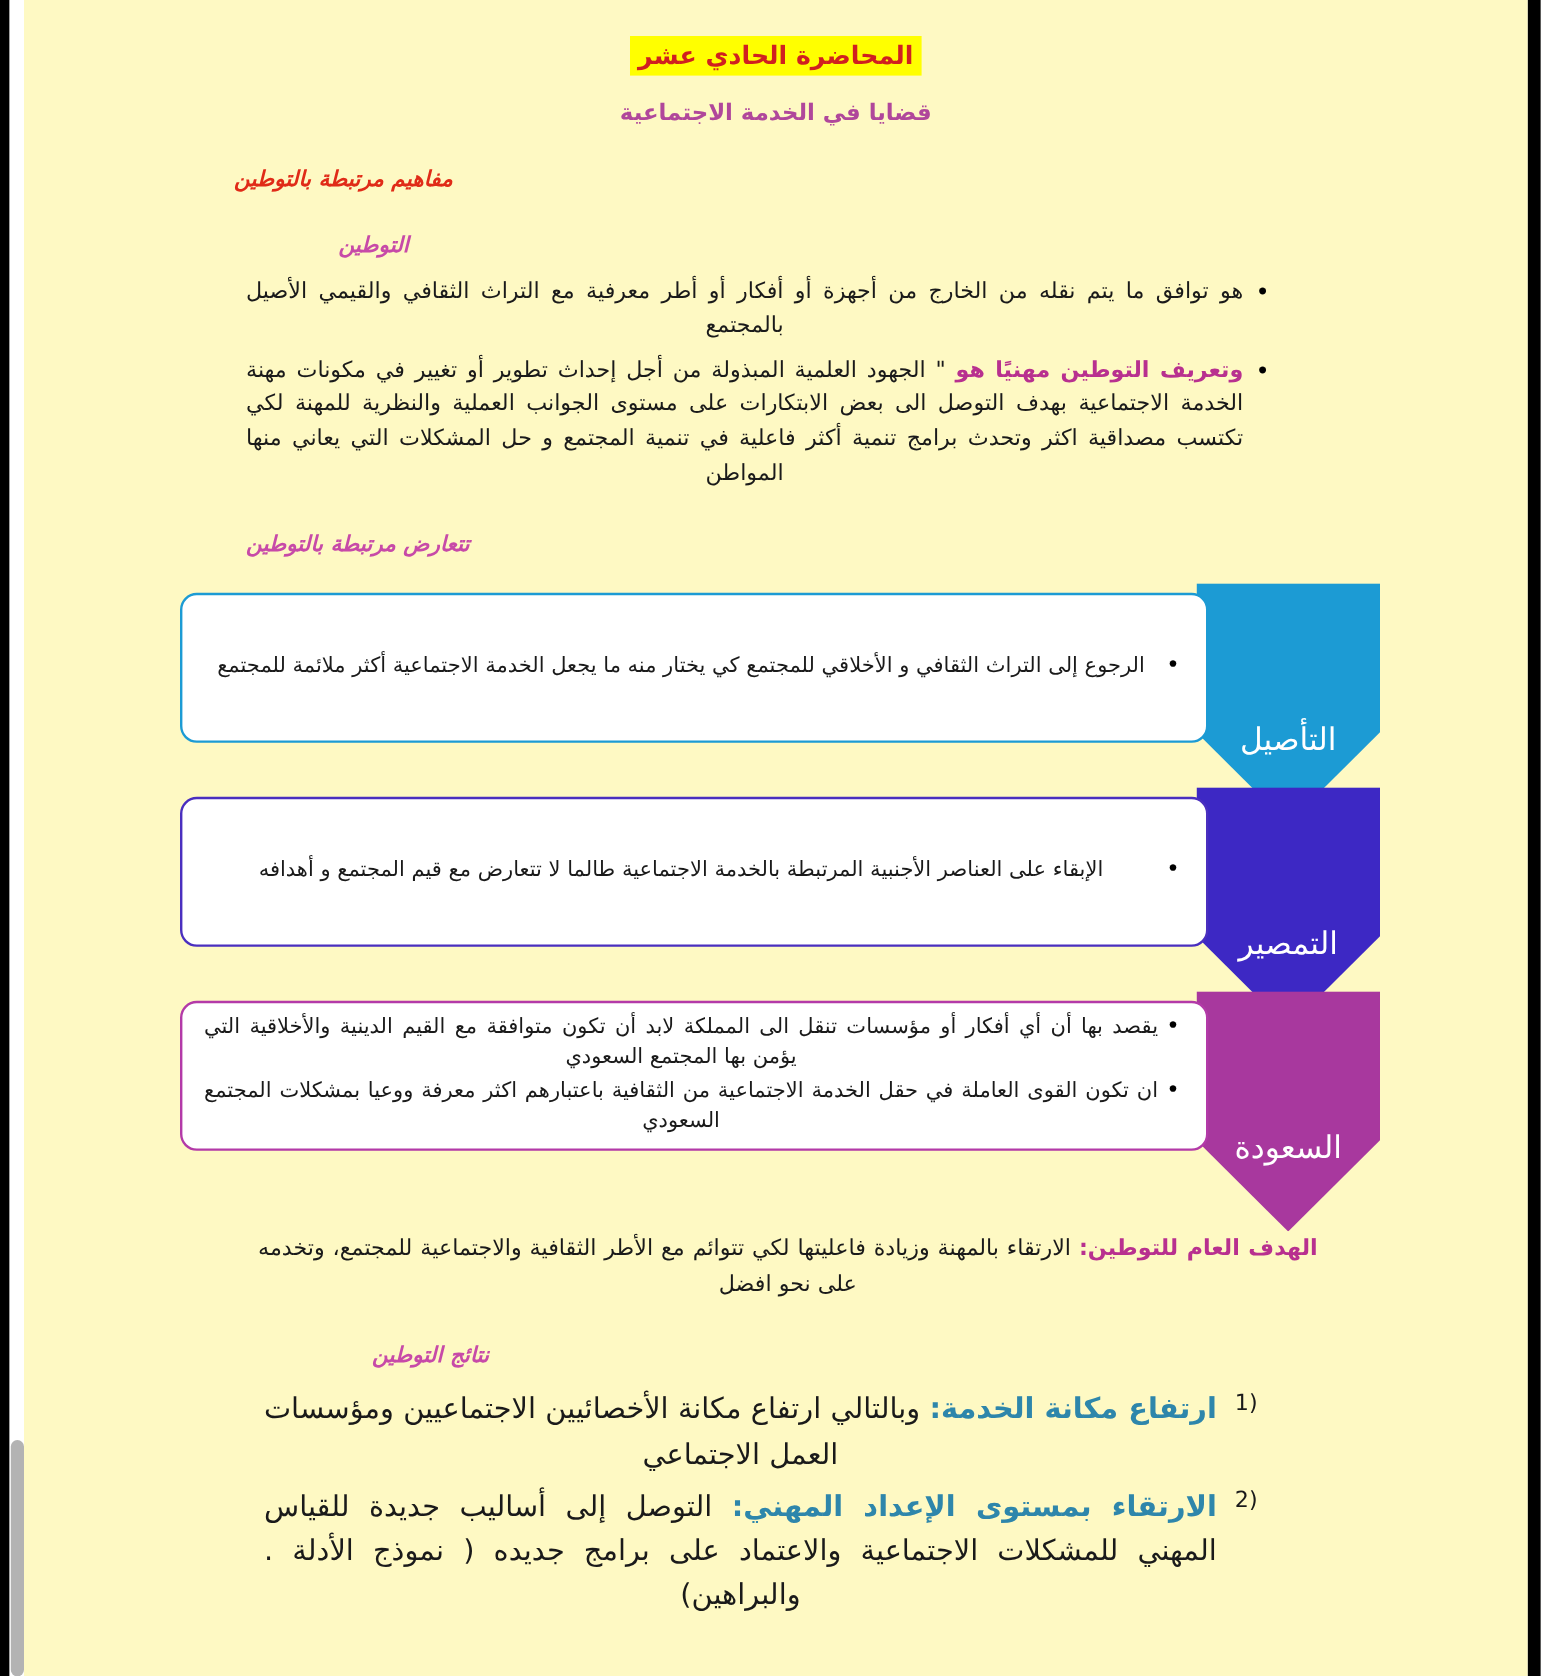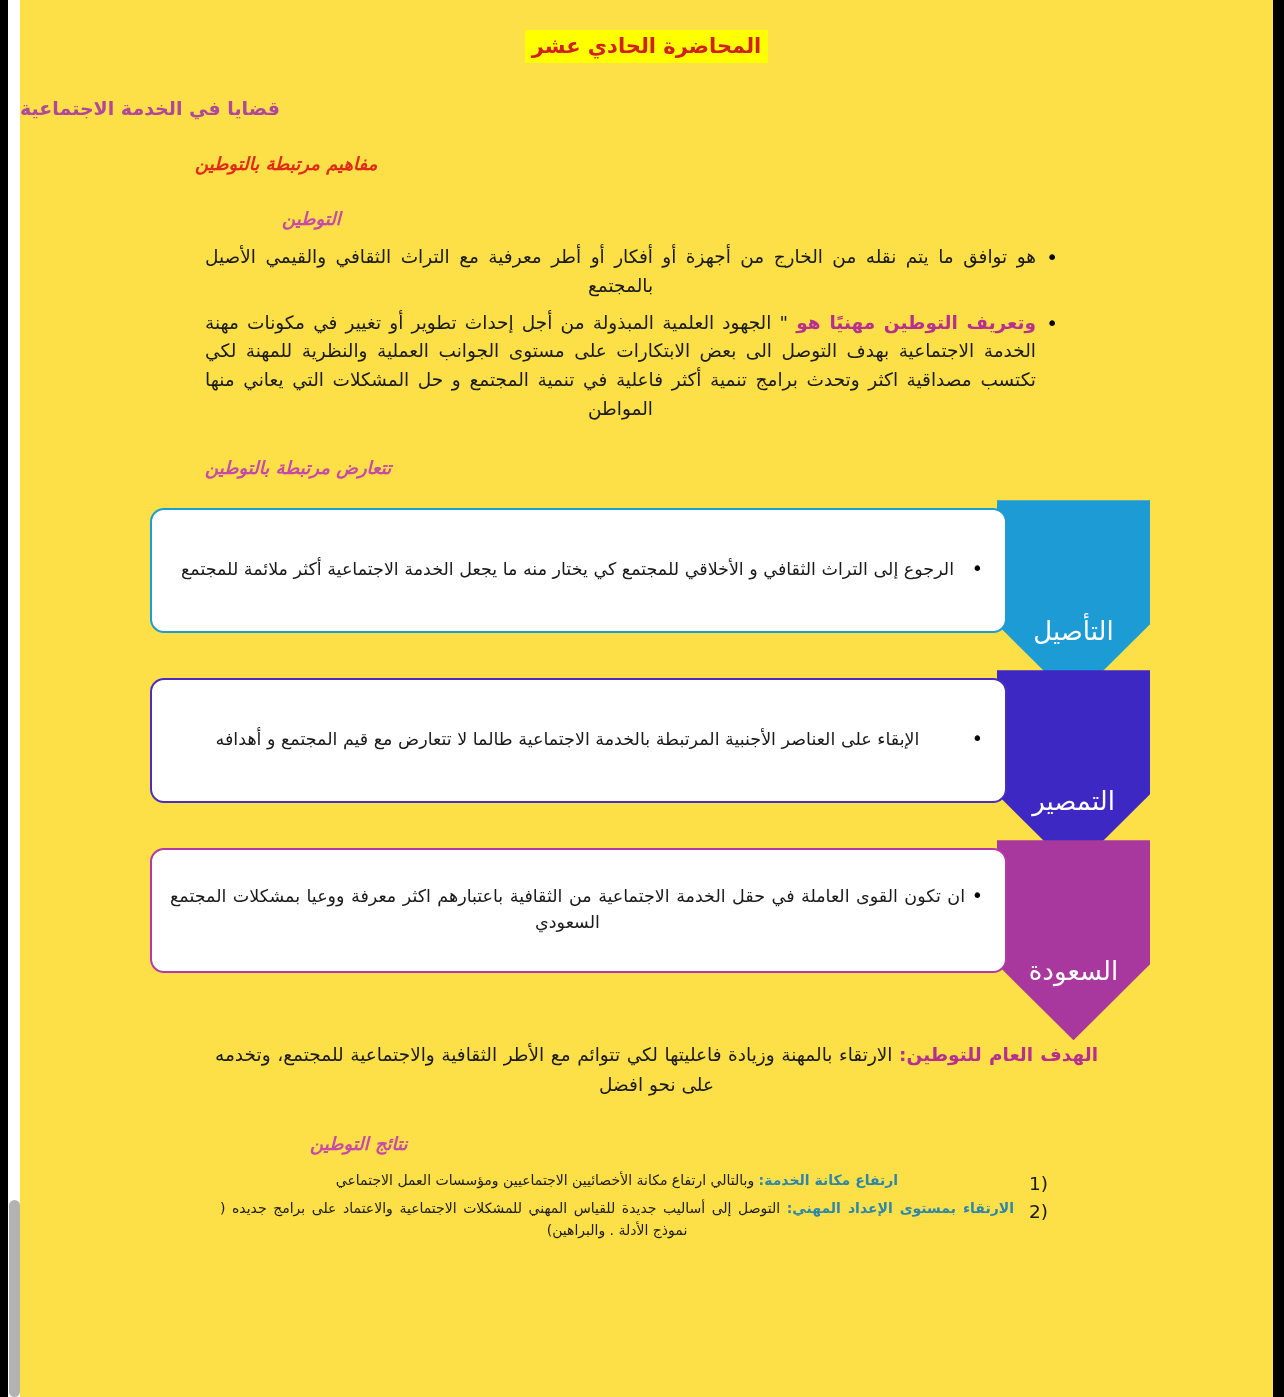--- a/index.html
+++ b/index.html
@@ -45,44 +45,44 @@
     border-radius: 6px;
   }
 
   
   .page {
     position: absolute;
     left: 20px;
     top: 0;
     width: 1253px;
     height: 1397px;
-    background: #fde047;
+    background: #fef9c3;
   }
 
   
   .doc-title-wrap {
     text-align: center;
     margin-top: 30px;
   }
   .doc-title {
     display: inline-block;
     background: #ffff00;
     color: #d02020;
     font-weight: bold;
     font-size: 21px;
     line-height: 1.25;
     padding: 3px 7px 4px 7px;
     font-family: "DejaVu Sans", "Liberation Sans", sans-serif;
   }
   .doc-subtitle {
-    text-align: left;
+    text-align: center;
     color: #b0479b;
     font-weight: bold;
     font-size: 19px;
-    margin-top: 34px;
+    margin-top: 20px;
   }
 
   .section-head {
     font-weight: bold;
     font-size: 18px;
     margin-top: 34px;
     padding-left: 175px;
     text-align: left;
     direction: rtl;
     font-style: italic;
@@ -222,21 +222,21 @@
     counter-reset: res;
     margin: 16px 0 0 0;
     padding: 0;
     direction: rtl;
   }
   ol.results > li {
     counter-increment: res;
     position: relative;
     margin: 0 225px 6px 200px;
     padding-right: 34px;
-    font-size: 14px;
+    font-size: 24px;
     line-height: 1.55;
     color: #1a1a1a;
     text-align: justify;
     text-align-last: center;
   }
   ol.results > li::before {
     content: counter(res) ")";
     position: absolute;
     right: 0;
     top: 0;
@@ -300,20 +300,21 @@
         </ul>
       </div>
     </div>
 
     <div class="step s3">
       <div class="chev c-magenta">
         <span class="chev-label">السعودة</span>
       </div>
       <div class="txtbox b-magenta">
         <ul>
+          <li>يقصد بها أن أي أفكار أو مؤسسات تنقل الى المملكة لابد أن تكون متوافقة مع القيم الدينية والأخلاقية التي يؤمن بها المجتمع السعودي</li>
           <li>ان تكون القوى العاملة في حقل الخدمة الاجتماعية من الثقافية باعتبارهم اكثر معرفة ووعيا بمشكلات المجتمع السعودي</li>
         </ul>
       </div>
     </div>
 
   </div>
 
   <div class="goal">
     <span class="lead">الهدف العام للتوطين:</span><span> الارتقاء بالمهنة وزيادة فاعليتها لكي تتوائم مع الأطر الثقافية والاجتماعية للمجتمع، وتخدمه على نحو افضل</span>
   </div>

